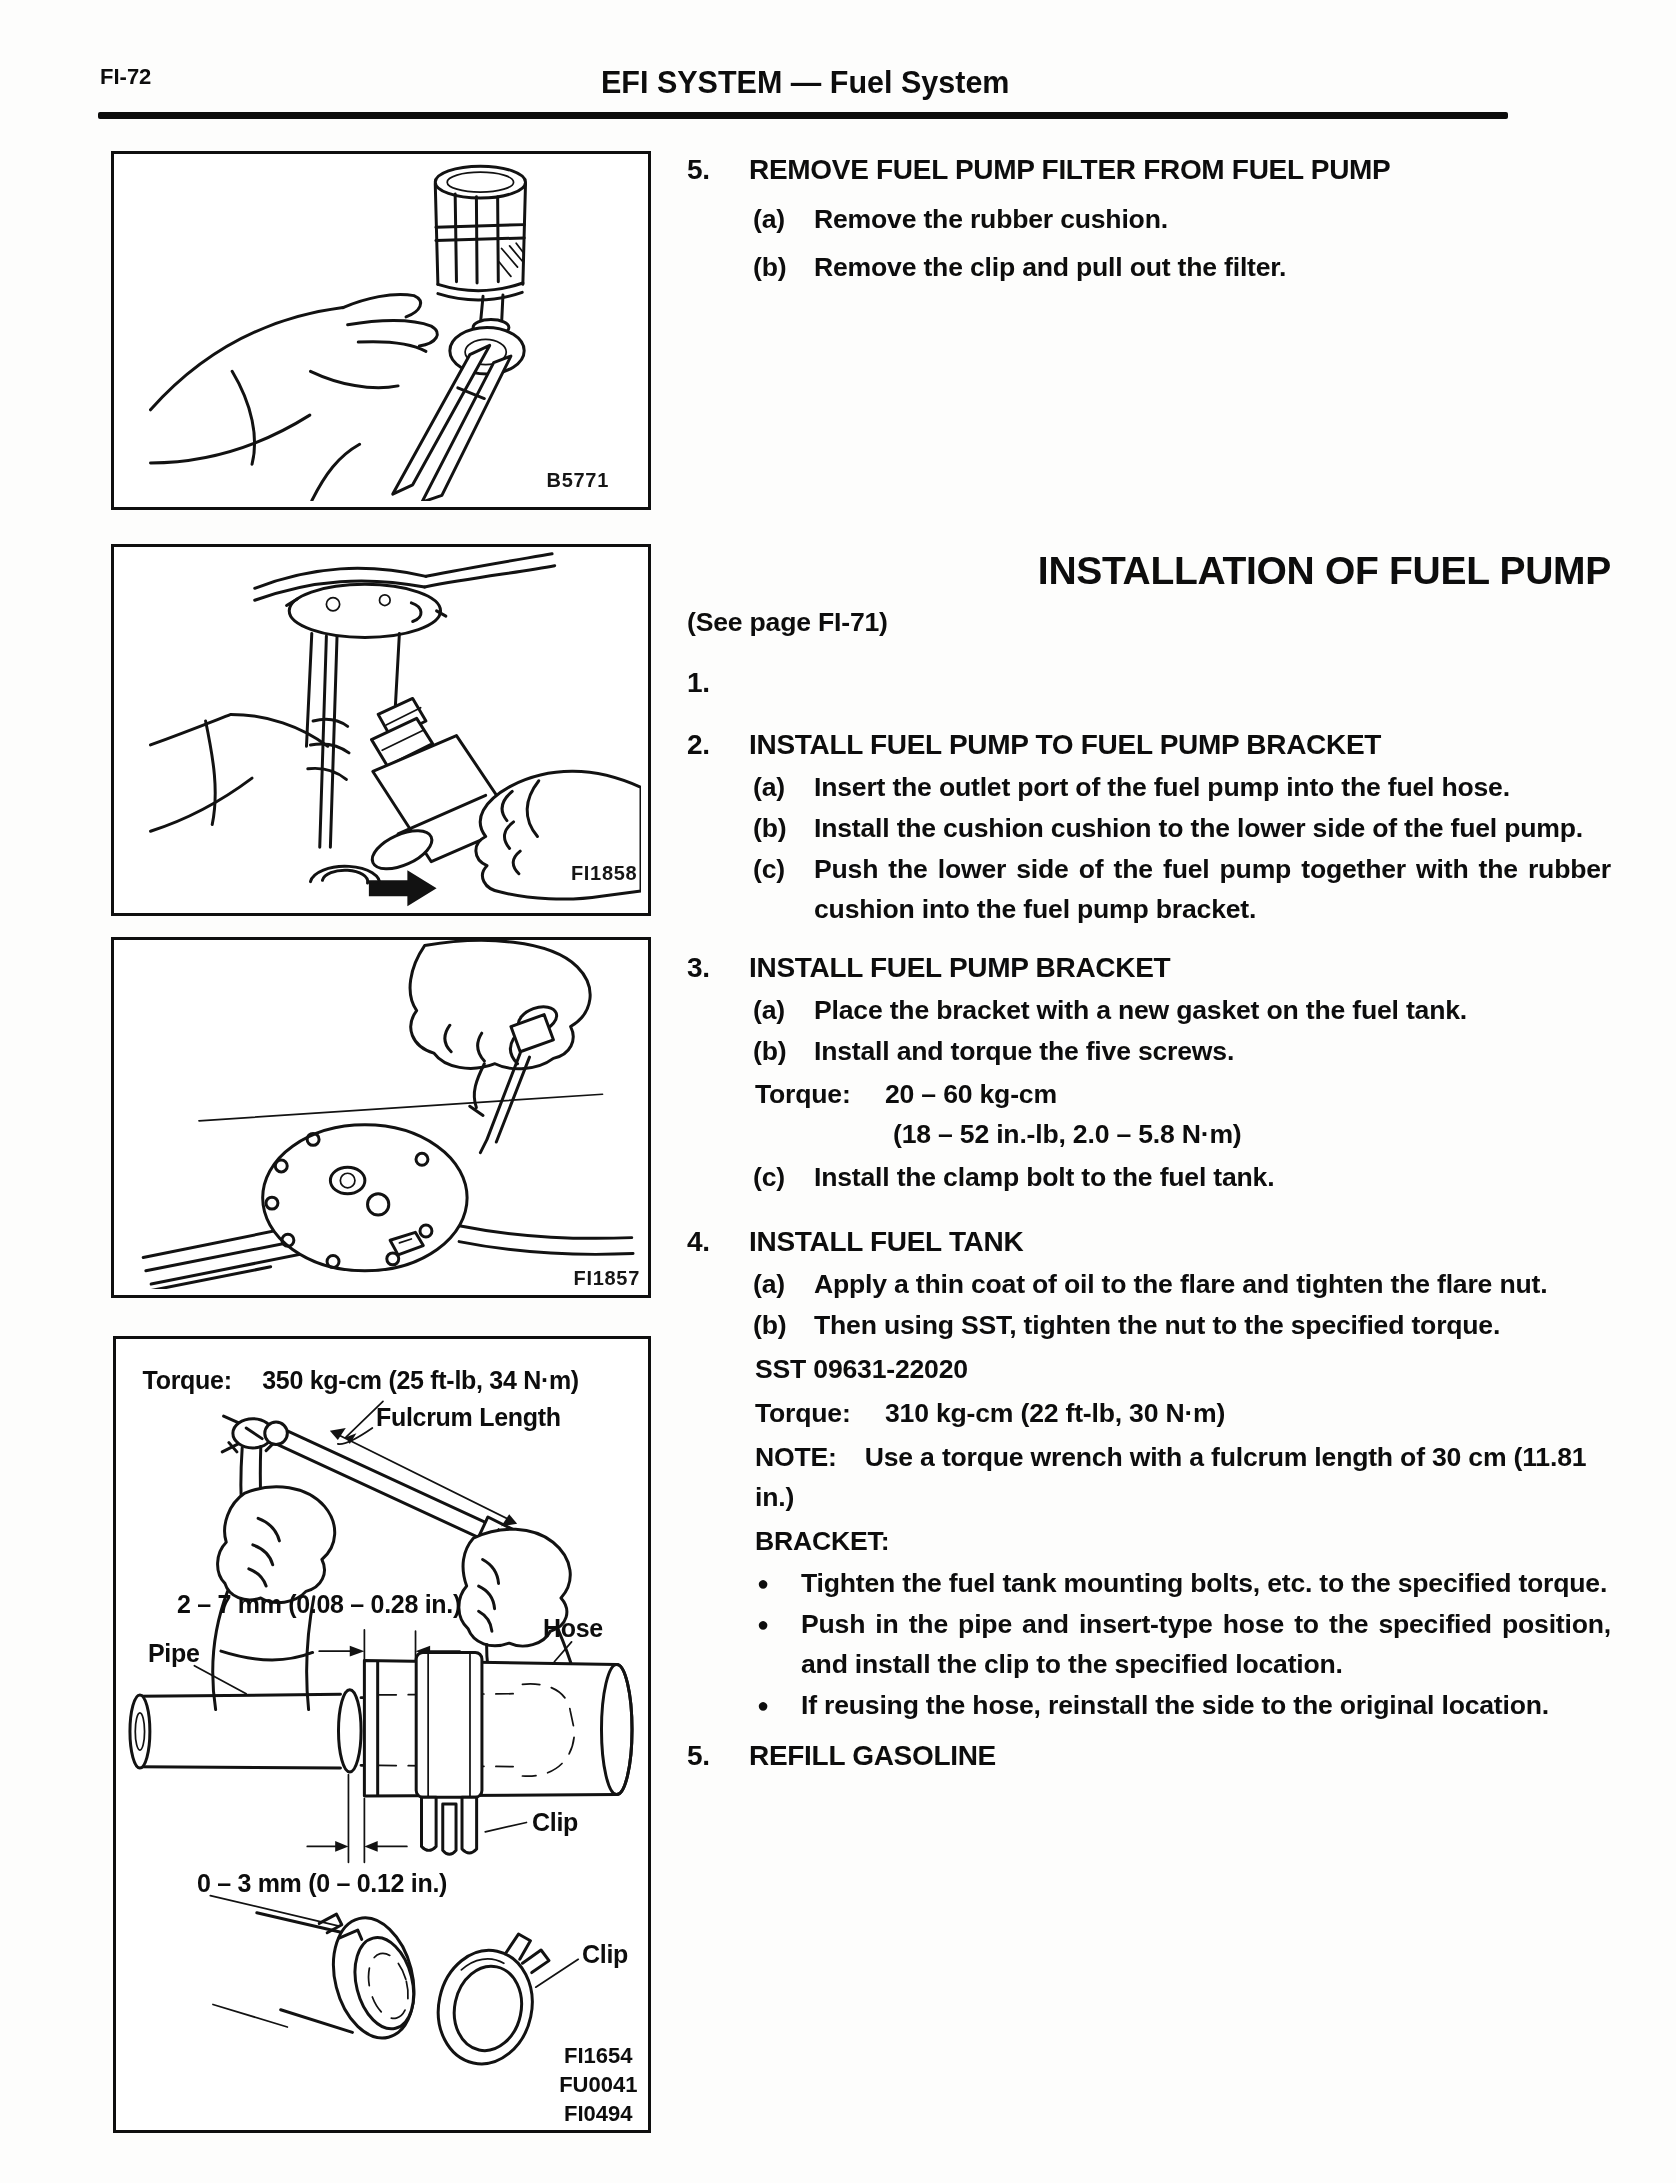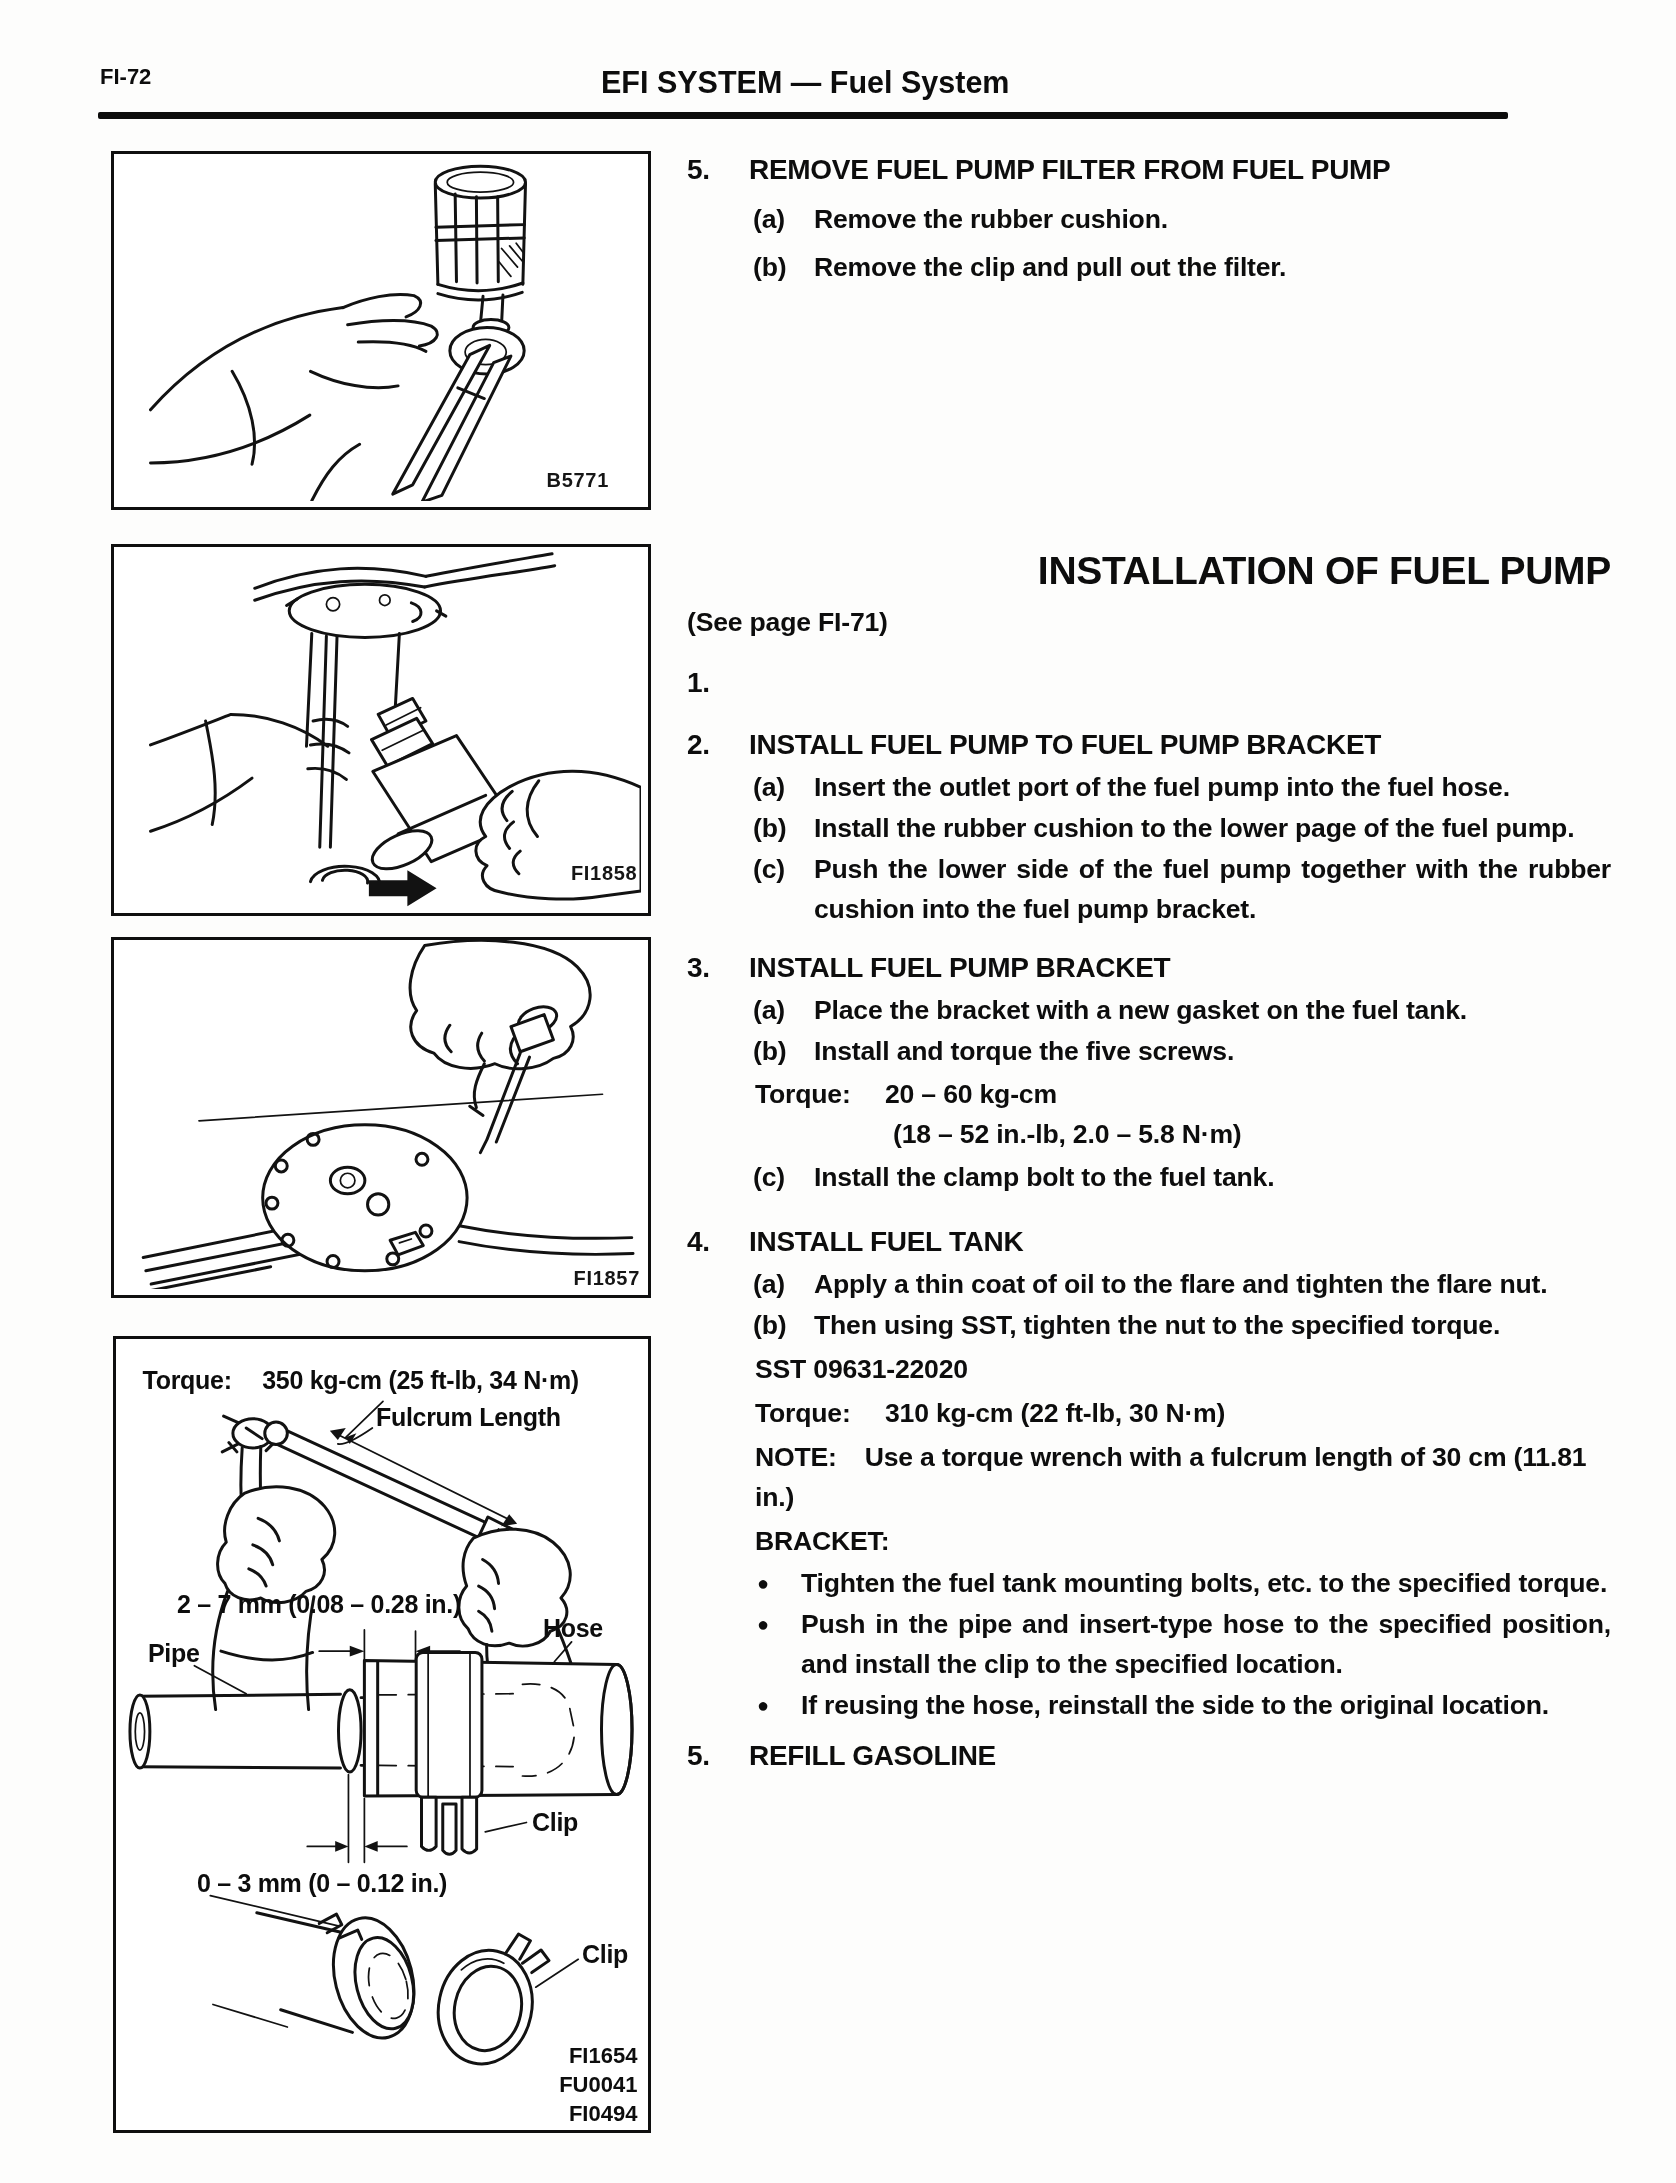--- a/index.html
+++ b/index.html
@@ -242,21 +242,21 @@
   <div class="figtext" style="left:26.6px;top:26.6px;">
     <span>Torque:</span><span class="gap"></span><span>350 kg-cm (25 ft-lb, 34 N·m)</span>
   </div>
   <div class="figtext" style="left:260px;top:64px;">Fulcrum Length</div>
   <div class="figtext" style="left:37px;top:251px;width:332px;text-align:center;">2 – 7 mm (0.08 – 0.28 in.)</div>
   <div class="figtext" style="left:32px;top:300px;">Pipe</div>
   <div class="figtext" style="left:427px;top:275px;">Hose</div>
   <div class="figtext" style="left:416px;top:469px;">Clip</div>
   <div class="figtext" style="left:40px;top:530px;width:332px;text-align:center;">0 – 3 mm (0 – 0.12 in.)</div>
   <div class="figtext" style="left:466px;top:601px;">Clip</div>
-  <div style="position:absolute;right:10.6px;top:702px;font-size:22px;font-weight:700;line-height:29px;text-align:right;">
+  <div style="position:absolute;right:10.6px;top:702px;font-size:22px;font-weight:700;line-height:29px;text-align:center;">
     <div>FI1654</div>
     <div>FU0041</div>
     <div>FI0494</div>
   </div>
 </div>
 
 <div class="col">
 
   <div class="step-h">
     <span class="num">5.</span>
@@ -281,21 +281,21 @@
   <div class="step-h" style="margin-top:20px;">
     <span class="num">2.</span>
     <span>INSTALL FUEL PUMP TO FUEL PUMP BRACKET</span>
   </div>
   <div class="sub-item" style="margin-top:1.3px;">
     <span class="lbl">(a)</span>
     <span class="txt">Insert the outlet port of the fuel pump into the fuel hose.</span>
   </div>
   <div class="sub-item" style="margin-top:1.3px;">
     <span class="lbl">(b)</span>
-    <span class="txt">Install the rubber cushion to the lower page of the fuel pump.</span>
+    <span class="txt">Install the cushion cushion to the lower side of the fuel pump.</span>
   </div>
   <div class="sub-item" style="margin-top:1.3px;">
     <span class="lbl">(c)</span>
     <span class="txt">Push the lower side of the fuel pump together with the rubber cushion into the fuel pump bracket.</span>
   </div>
 
   <div class="step-h" style="margin-top:17.3px;">
     <span class="num">3.</span>
     <span>INSTALL FUEL PUMP BRACKET</span>
   </div>

